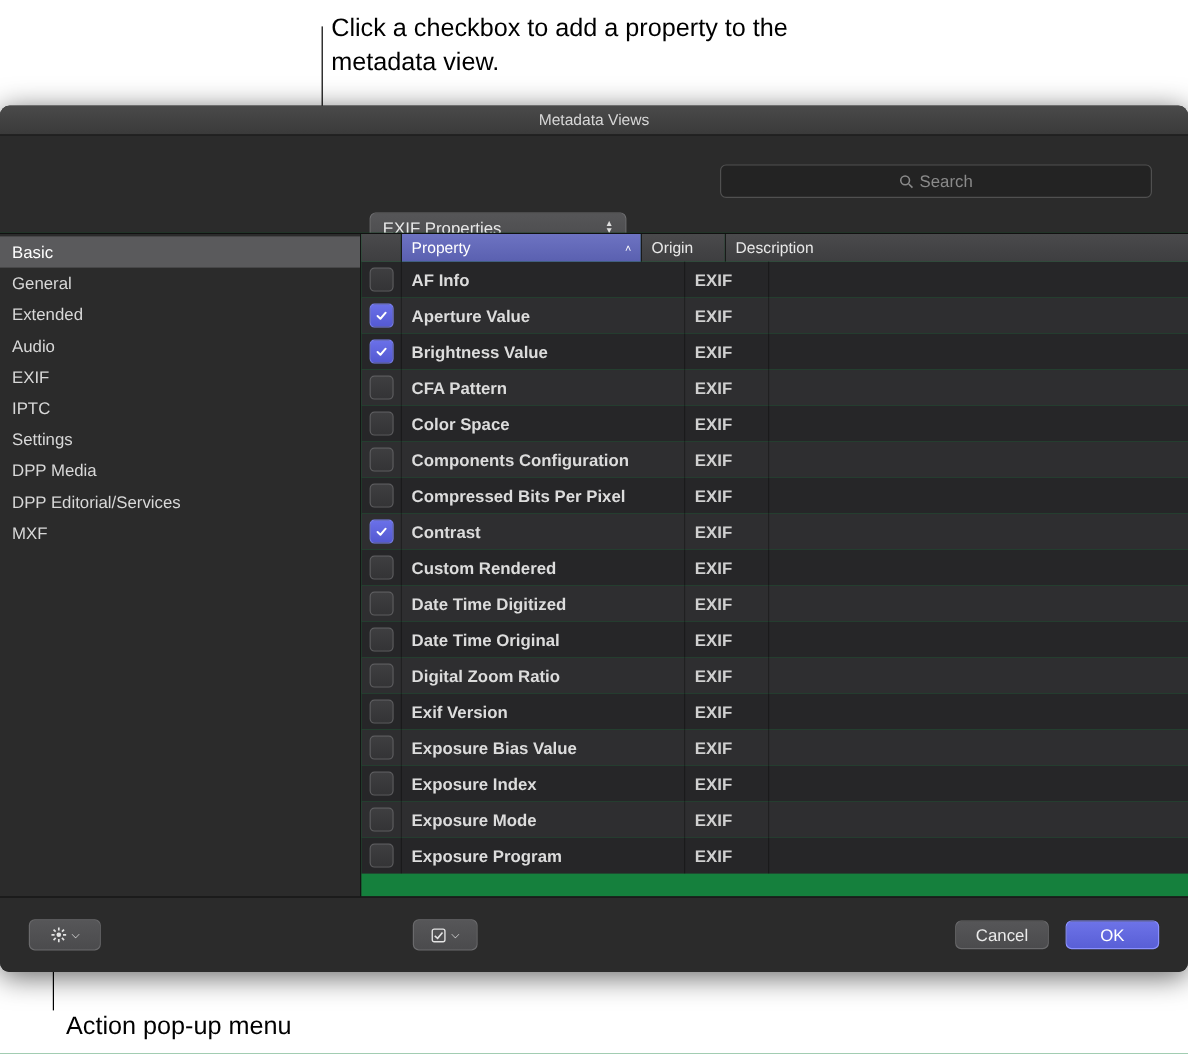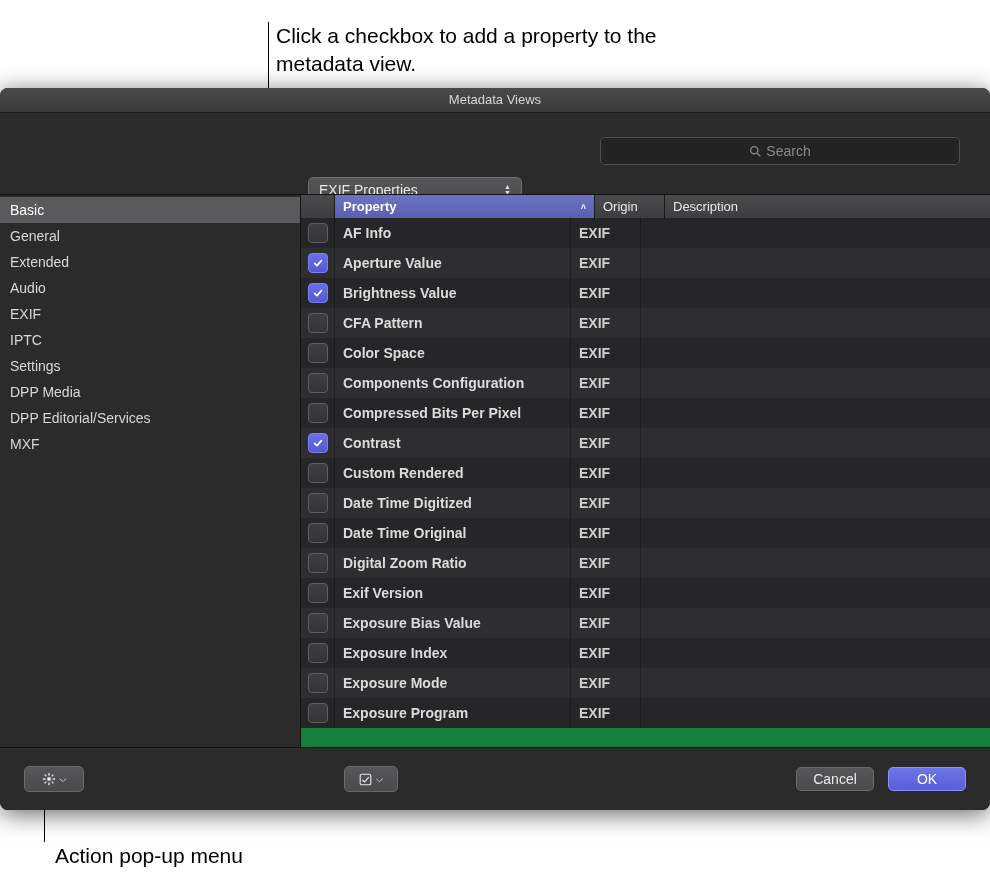--- a/index.html
+++ b/index.html
@@ -10,21 +10,21 @@
     width: 990px;
     height: 878px;
     position: relative;
   }
   .callout {
     position: absolute;
     font-size: 21px;
     color: #000;
     line-height: 1.35;
   }
-  .callout-top { left: 276px; top: 22px; }
+  .callout-top { left: 276px; top: 10px; }
   .callout-bottom { left: 55px; top: 842px; }
   .callout-line {
     position: absolute;
     background: #000;
   }
   .window {
     position: absolute;
     left: 0;
     top: 88px;
     width: 990px;
@@ -124,21 +124,21 @@
   .th {
     border-right: 1px solid #1a1a1a;
     display: flex;
     align-items: center;
     padding: 0 8px;
     color: #e8e8e8;
     box-sizing: border-box;
     background: linear-gradient(#4a4a4c,#3e3e40);
   }
   .th.cb { width: 34px; padding:0; }
-  .th.prop { width: 260px; background: linear-gradient(#6d73c2,#5a60b0); color:#fff; font-weight:700; justify-content: space-between; }
+  .th.prop { width: 200px; background: linear-gradient(#6d73c2,#5a60b0); color:#fff; font-weight:400; justify-content: space-between; }
   .th.prop .sort-caret { font-size: 9px; }
   .th.origin { width: 70px; font-weight:500; }
   .th.desc { flex:1; font-weight:500; border-right:none; }
   .tbody { }
   .trow {
     display: flex;
     height: 30px;
     align-items: center;
     font-size: 14px;
     color: #d0d0d0;

